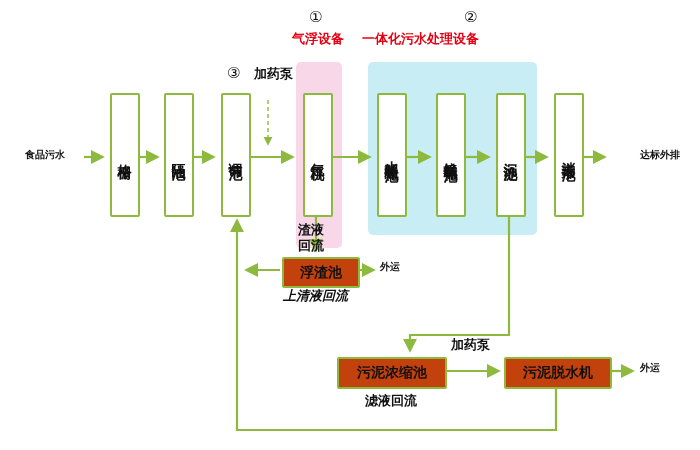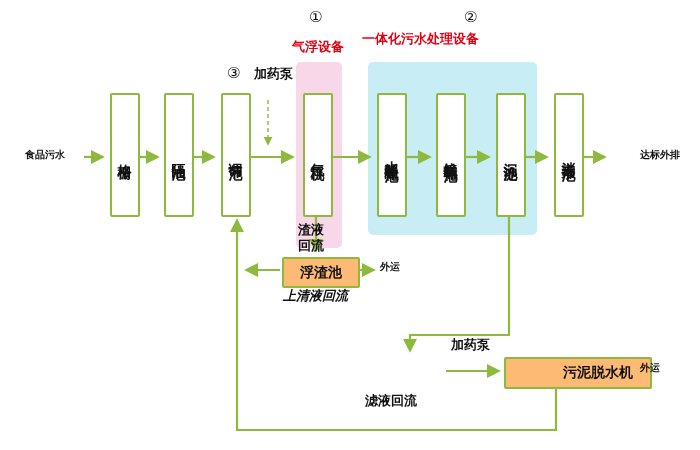--- a/index.html
+++ b/index.html
@@ -19,21 +19,21 @@
   .hl.blue{left:368px;top:62px;width:169px;height:173px;background:var(--blue);}
   svg.connectors{position:absolute;left:0;top:0;width:700px;height:450px;}
   .vbox{
     position:absolute;top:93px;height:120px;width:26px;
     border:2px solid var(--green);background:#ffffff;border-radius:2px;
     display:flex;align-items:center;justify-content:center;
     writing-mode:vertical-rl;text-orientation:upright;
     font-size:14px;font-weight:bold;color:var(--ink);line-height:1;letter-spacing:2px;
   }
   .hbox{
-    position:absolute;border:2px solid var(--green);background:#fdba74;border-radius:2px;
+    position:absolute;border:2px solid var(--green);background:#c2410c;border-radius:2px;
     display:flex;align-items:center;justify-content:center;
     font-size:14px;font-weight:bold;color:var(--ink);
   }
   .lbl{position:absolute;font-size:13px;font-weight:bold;color:var(--ink);white-space:nowrap;line-height:1.2;}
   .lbl.big{font-size:10px;}
   .lbl.red{color:var(--red);}
   .lbl.wrap{white-space:normal;width:30px;text-align:center;}
   .lbl.circle{font-size:15px;font-weight:normal;}
 </style>
 </head>
@@ -74,32 +74,33 @@
   <div class="vbox" style="left:110px;">格栅</div>
   <div class="vbox" style="left:164px;">隔油池</div>
   <div class="vbox" style="left:221px;">调节池</div>
   <div class="vbox" style="left:303px;">气浮机</div>
   <div class="vbox" style="left:377px;">水解酸化池</div>
   <div class="vbox" style="left:436px;">接触氧化池</div>
   <div class="vbox" style="left:496px;">沉淀池</div>
   <div class="vbox" style="left:554px;">消毒水池</div>
 
   <div class="hbox" style="left:282px;top:257px;width:74px;height:27px;">浮渣池</div>
-  <div class="hbox" style="left:504px;top:357px;width:104px;height:28px;padding-left:40px;">污泥脱水机</div>
+  <div class="hbox" style="left:337px;top:357px;width:106px;height:28px;">污泥浓缩池</div>
+  <div class="hbox" style="left:504px;top:357px;width:104px;height:28px;">污泥脱水机</div>
 
   <div class="lbl big" style="left:25px;top:149px;">食品污水</div>
   <div class="lbl big" style="left:612px;top:149px;margin-left:28px;">达标外排</div>
   <div class="lbl big" style="left:380px;top:261px;">外运</div>
   <div class="lbl big" style="left:640px;top:362px;">外运</div>
 
   <div class="lbl circle" style="left:309px;top:8px;">①</div>
   <div class="lbl circle" style="left:464px;top:8px;">②</div>
   <div class="lbl circle" style="left:227px;top:64px;">③</div>
 
-  <div class="lbl red" style="left:292px;top:39px;">气浮设备</div>
+  <div class="lbl red" style="left:292px;top:31px;">气浮设备</div>
   <div class="lbl red" style="left:362px;top:31px;">一体化污水处理设备</div>
 
   <div class="lbl" style="left:254px;top:66px;">加药泵</div>
   <div class="lbl wrap" style="left:248px;top:222px;margin-left:48px;">渣液回流</div>
   <div class="lbl" style="left:283px;top:288px;font-style:italic;">上清液回流</div>
   <div class="lbl" style="left:451px;top:337px;">加药泵</div>
   <div class="lbl" style="left:365px;top:393px;text-align:right;">滤液回流</div>
 
 </div>
 

